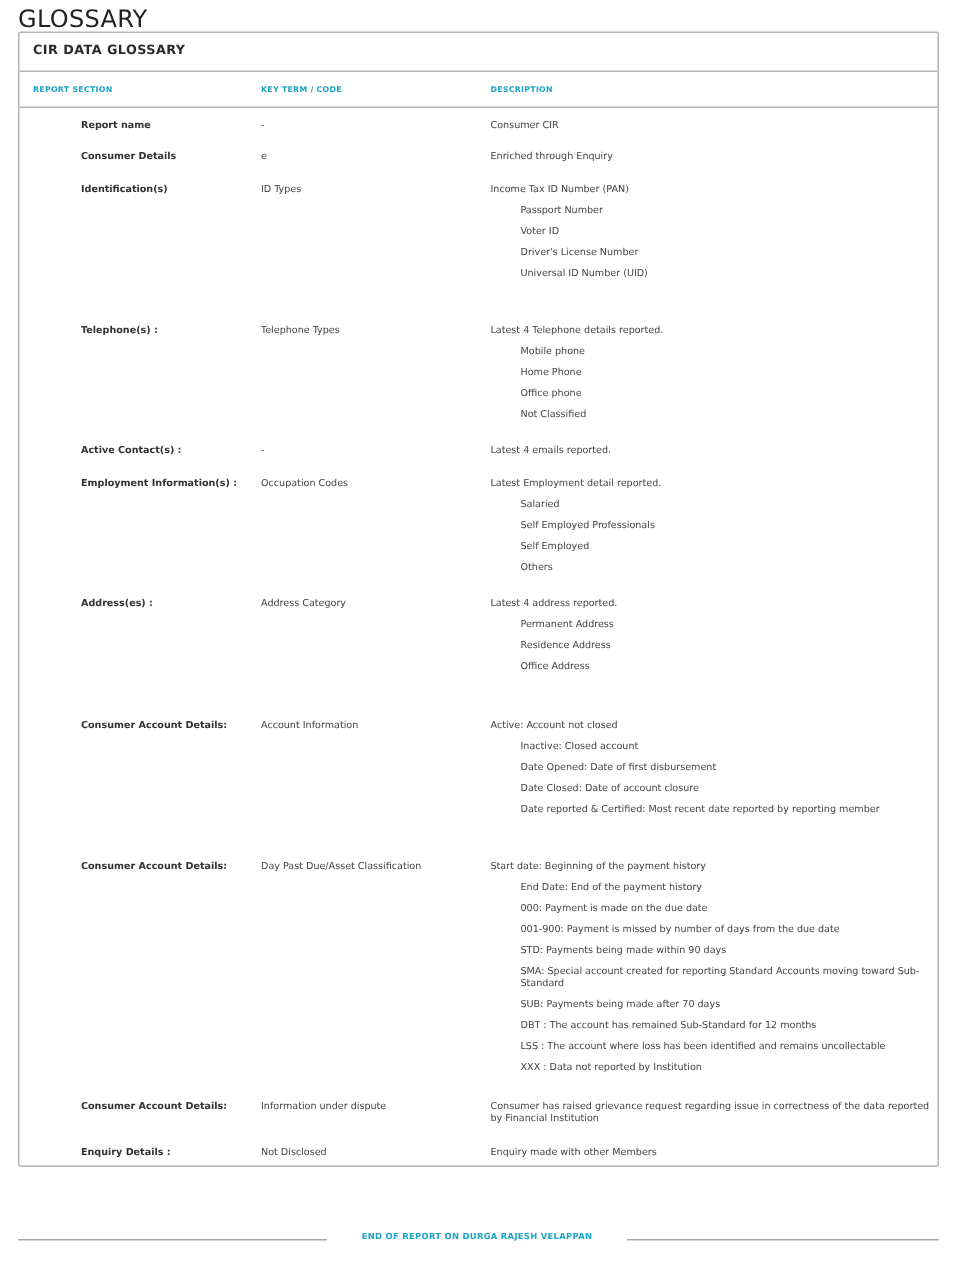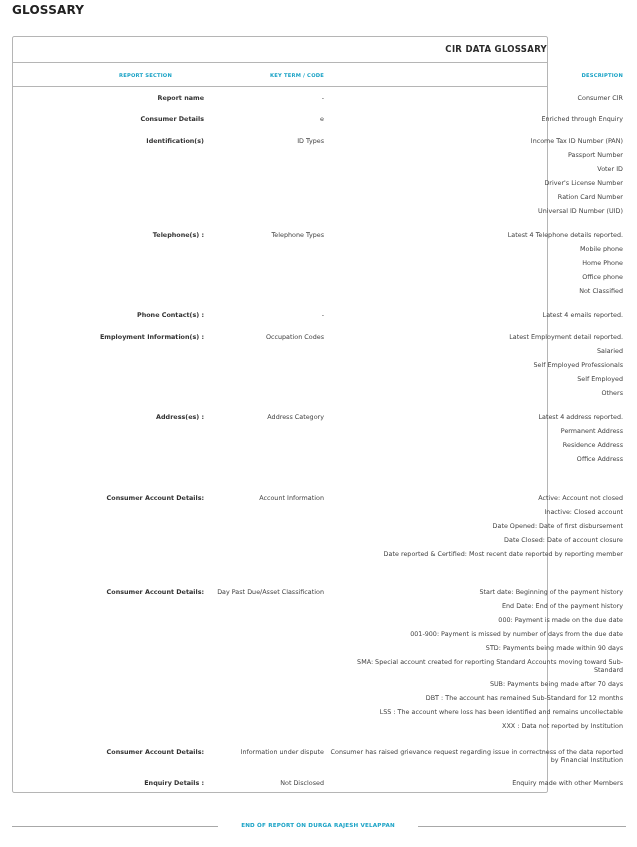--- a/index.html
+++ b/index.html
@@ -1,26 +1,26 @@
 <!DOCTYPE html>
 <html><head>
 <meta charset="utf-8">
 <style>
   * { box-sizing: border-box; margin: 0; padding: 0; }
   html, body { width: 637px; height: 847px; background: #ffffff; overflow: hidden; }
   body { font-family: "DejaVu Sans", sans-serif; color: #333333; position: relative; }
 
   .page-title {
     position: absolute; left: 12px; top: 3px;
-    font-size: 12px; font-weight: bold; color: #222222; letter-spacing: 0.2px;
+    font-size: 16px; font-weight: normal; color: #222222; letter-spacing: 0.2px;
   }
 
   .glossary-box {
-    position: absolute; left: 12px; top: 36px; width: 536px; height: 757px;
-    border: 1px solid #b5b5b5; border-radius: 2px; text-align: right;
+    position: absolute; left: 12px; top: 21px; width: 614px; height: 757px;
+    border: 1px solid #b5b5b5; border-radius: 2px;
   }
   .box-title {
     height: 26px; border-bottom: 1px solid #b5b5b5;
     padding-left: 9px; line-height: 25px;
     font-size: 8.5px; font-weight: bold; color: #2a2a2a; letter-spacing: 0.3px;
   }
   .col-header {
     height: 24px; border-bottom: 1px solid #b5b5b5;
     display: flex; align-items: center;
     font-size: 5.2px; font-weight: bold; color: #1ba3c6; letter-spacing: 0.2px;
@@ -83,39 +83,38 @@
   </div>
 
   <div class="row" style="top:100px">
     <span class="col-a">Identification(s)</span>
     <span class="col-b">ID Types</span>
     <div class="col-c">
       <span class="desc-line">Income Tax ID Number (PAN)</span>
       <span class="desc-line">Passport Number</span>
       <span class="desc-line">Voter ID</span>
       <span class="desc-line">Driver's License Number</span>
-      <span class="desc-line">Ration Card Number</span>
       <span class="desc-line">Universal ID Number (UID)</span>
     </div>
   </div>
 
   <div class="row" style="top:194px">
     <span class="col-a">Telephone(s) :</span>
     <span class="col-b">Telephone Types</span>
     <div class="col-c">
       <span class="desc-line">Latest 4 Telephone details reported.</span>
       <span class="desc-line">Mobile phone</span>
       <span class="desc-line">Home Phone</span>
       <span class="desc-line">Office phone</span>
       <span class="desc-line">Not Classified</span>
     </div>
   </div>
 
   <div class="row" style="top:274px">
-    <span class="col-a">Phone Contact(s) :</span>
+    <span class="col-a">Active Contact(s) :</span>
     <span class="col-b">-</span>
     <div class="col-c">
       <span class="desc-line">Latest 4 emails reported.</span>
     </div>
   </div>
 
   <div class="row" style="top:296px">
     <span class="col-a">Employment Information(s) :</span>
     <span class="col-b">Occupation Codes</span>
     <div class="col-c">

